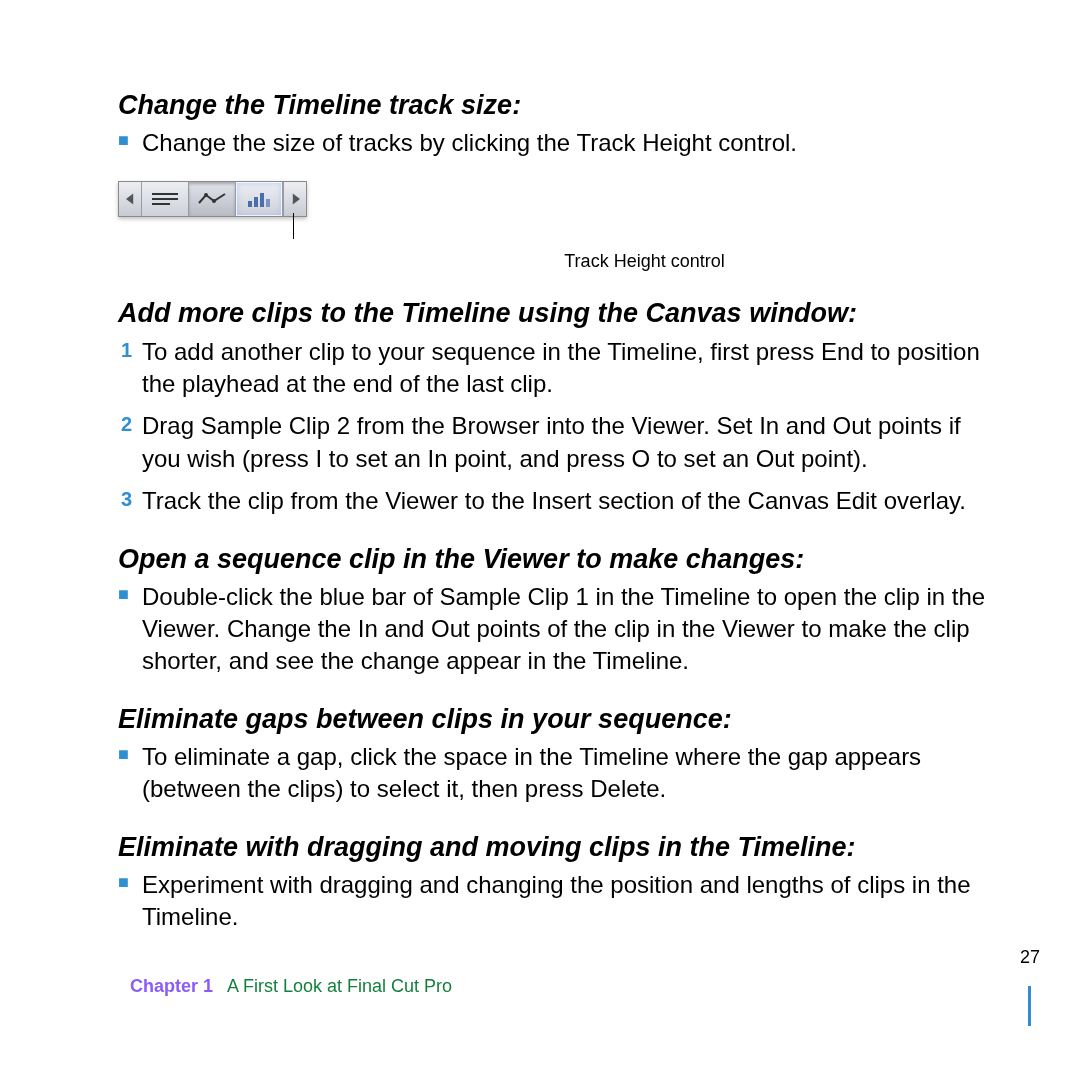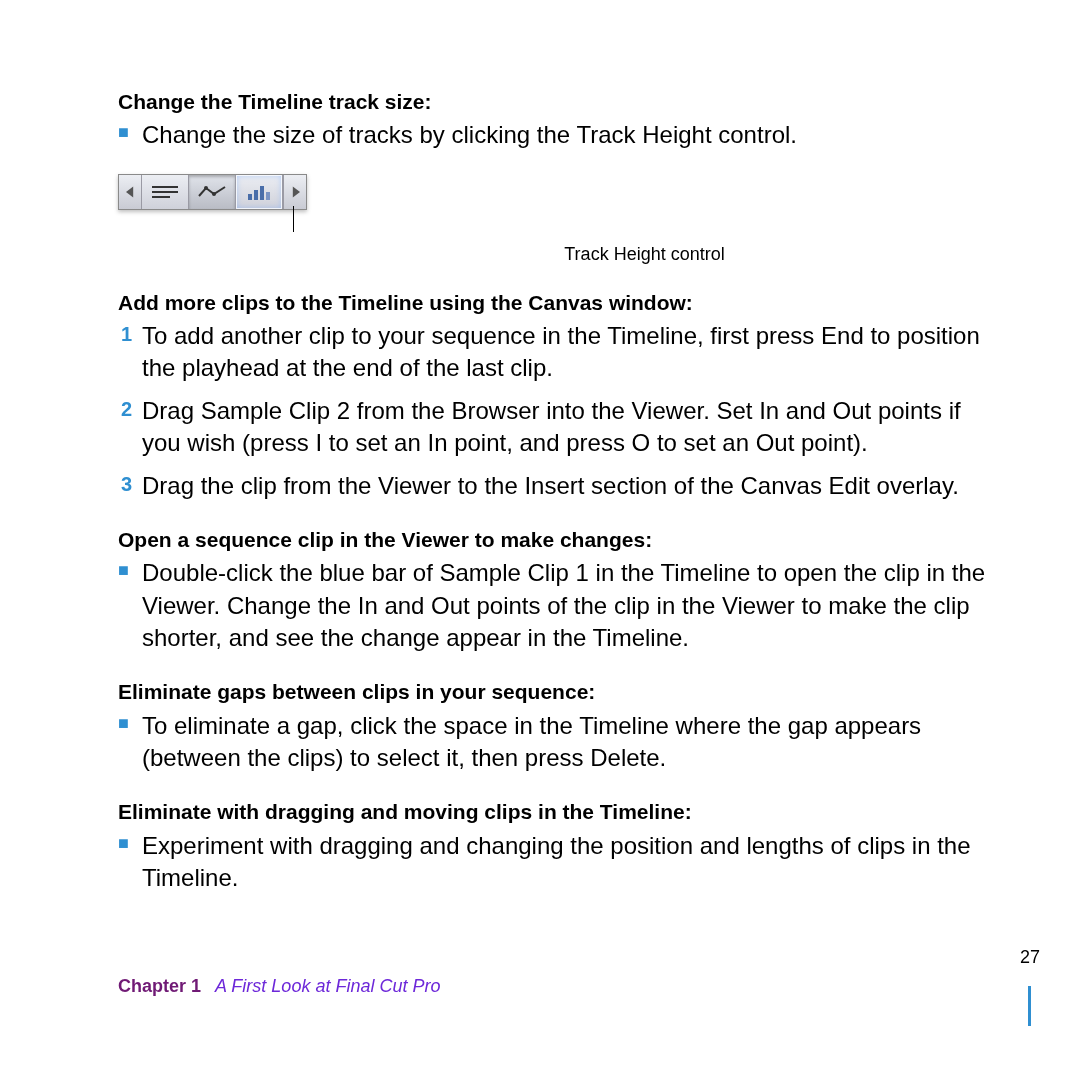--- a/index.html
+++ b/index.html
@@ -11,23 +11,24 @@
     font-family: "Myriad Pro", "Lucida Grande", "Helvetica Neue", Arial, sans-serif;
     color: #000;
     position: relative;
   }
   .page {
     padding: 88px 90px 0 118px;
     box-sizing: border-box;
   }
   .heading {
     font-weight: 700;
-    font-size: 21px;
+    font-size: 27px;
     line-height: 1.3;
     margin-bottom: 4px;
+    font-style: italic;
   }
   .bulleted {
     display: flex;
     gap: 10px;
     margin-bottom: 22px;
   }
   .bullet {
     color: #2f8fd1;
     font-weight: 700;
     font-size: 18px;
@@ -131,22 +132,22 @@
     position: absolute;
     left: 118px;
     right: 40px;
     bottom: 54px;
     display: flex;
     align-items: center;
     justify-content: space-between;
     font-size: 18px;
   }
   .footer-left { display:flex; gap:14px; align-items: baseline; }
-  .chapter-label { font-weight: 700; color: #701a75; }
-  .chapter-title { color: #6d28d9; font-style: italic; }
+  .chapter-label { font-weight: 700; color: #8b5cf6; margin-left: 12px; }
+  .chapter-title { color: #15803d; }
   .page-right { display:flex; align-items:center; gap:18px;flex-direction:column; }
   .page-num { font-size:18px; }
   .page-rule { width: 3px; height: 40px; background: #2f8fd1; }
 </style>
 </head>
 <body>
 
 <div class="page">
 
   <div class="heading">Change the Timeline track size:</div>
@@ -201,21 +202,21 @@
     <div class="numbered">
       <div class="num">1</div>
       <div class="body-text">To add another clip to your sequence in the Timeline, first press End to position the playhead at the end of the last clip.</div>
     </div>
     <div class="numbered">
       <div class="num">2</div>
       <div class="body-text">Drag Sample Clip 2 from the Browser into the Viewer. Set In and Out points if you wish (press I to set an In point, and press O to set an Out point).</div>
     </div>
     <div class="numbered">
       <div class="num">3</div>
-      <div class="body-text">Drag the clip from the Viewer to the Insert section of the Canvas Edit overlay.</div>
+      <div class="body-text">Track the clip from the Viewer to the Insert section of the Canvas Edit overlay.</div>
     </div>
   </div>
 
   <div class="section">
     <div class="heading">Open a sequence clip in the Viewer to make changes:</div>
     <div class="bulleted">
       <div class="bullet">■</div>
       <div class="body-text">Double-click the blue bar of Sample Clip 1 in the Timeline to open the clip in the Viewer. Change the In and Out points of the clip in the Viewer to make the clip shorter, and see the change appear in the Timeline.</div>
     </div>
   </div>

